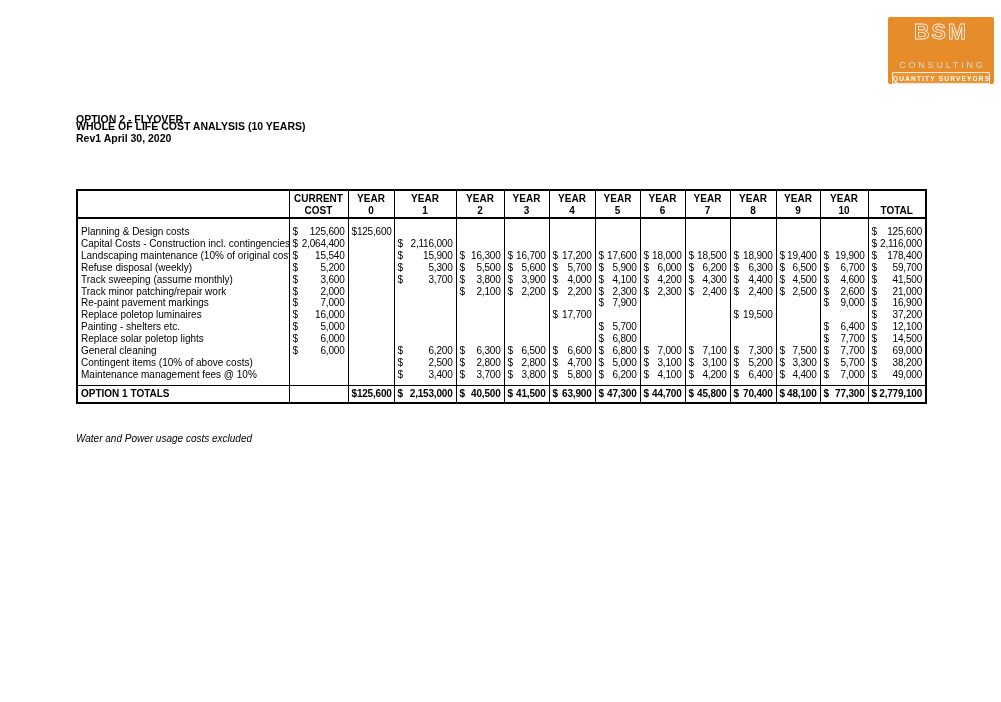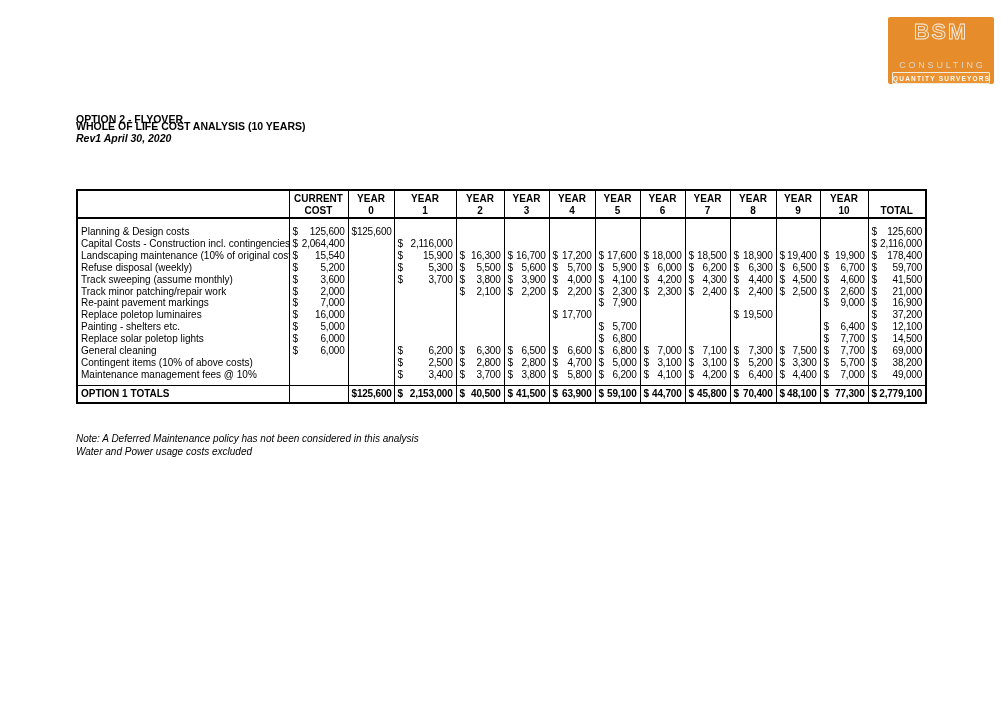--- a/index.html
+++ b/index.html
@@ -9,21 +9,21 @@
     position:relative; width:1001px; height:702px; background:#ffffff;
     font-family:"Liberation Sans", sans-serif; color:#000;
     overflow:hidden;
   }
 
   
   .hdr { position:absolute; left:76px; font-weight:bold; font-size:10.5px; white-space:nowrap; }
   .project-title  { top:73px; }
   .option-title   { top:113px; }
   .analysis-title { top:120px;text-align:center; }
-  .revision       { top:132px;font-style:italic; }
+  .revision       { top:132px; }
   .section-heading{ top:166px; text-decoration:underline; }
 
   
   .logo {
     position:absolute; left:888px; top:17px; width:106px; height:67px;
     background:#E78C2A; border-radius:2px;
     display:flex; flex-direction:column; align-items:center;
   }
   .logo-bsm-svg { margin-top:2px; display:block; }
   .logo-consulting {
@@ -917,21 +917,21 @@
             </td>
             <td>
               <div class="money">
                 <span class="cur">$</span>
                 <span class="amt">63,900</span>
               </div>
             </td>
             <td>
               <div class="money">
                 <span class="cur">$</span>
-                <span class="amt">59,100</span>
+                <span class="amt">47,300</span>
               </div>
             </td>
             <td>
               <div class="money">
                 <span class="cur">$</span>
                 <span class="amt">44,700</span>
               </div>
             </td>
             <td>
               <div class="money">
@@ -962,17 +962,16 @@
                 <span class="cur">$</span>
                 <span class="amt">2,779,100</span>
               </div>
             </td>
           </tr>
         </tfoot>
     </table>
   </div>
 
   <div class="notes">
-    <div>Note: A Deferred Maintenance policy has not been considered in this analysis</div>
     <div>Water and Power usage costs excluded</div>
   </div>
 
 </div>
 
 </body></html>

